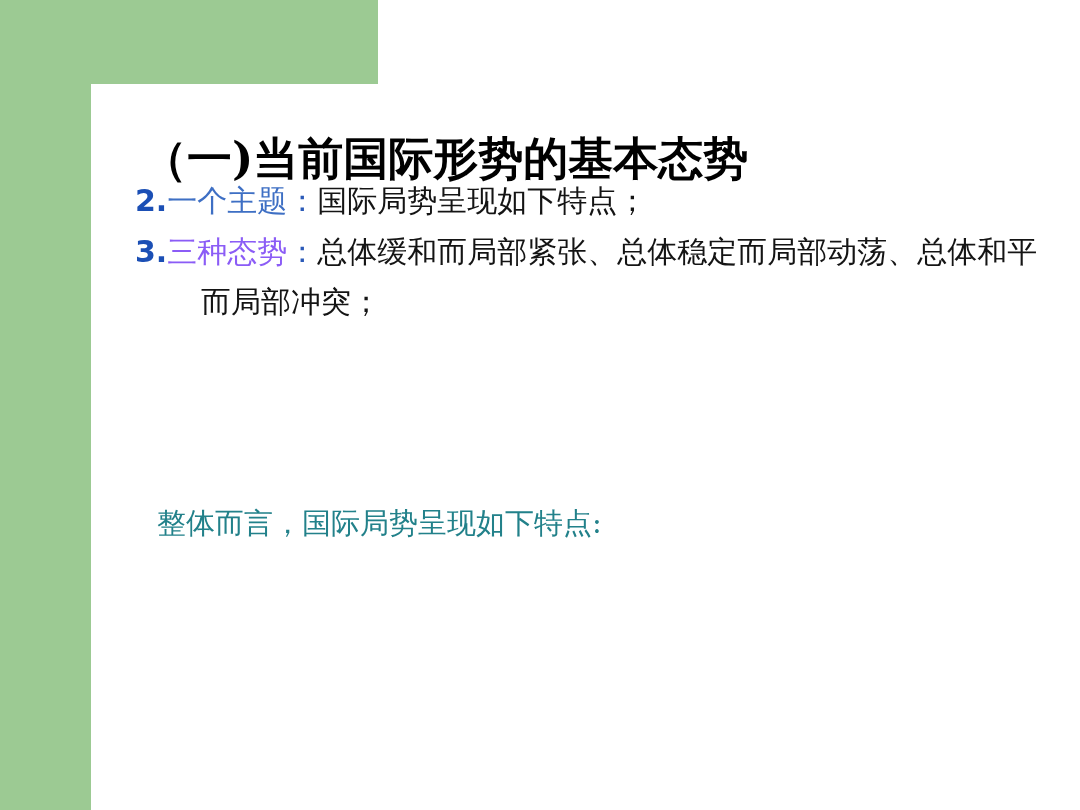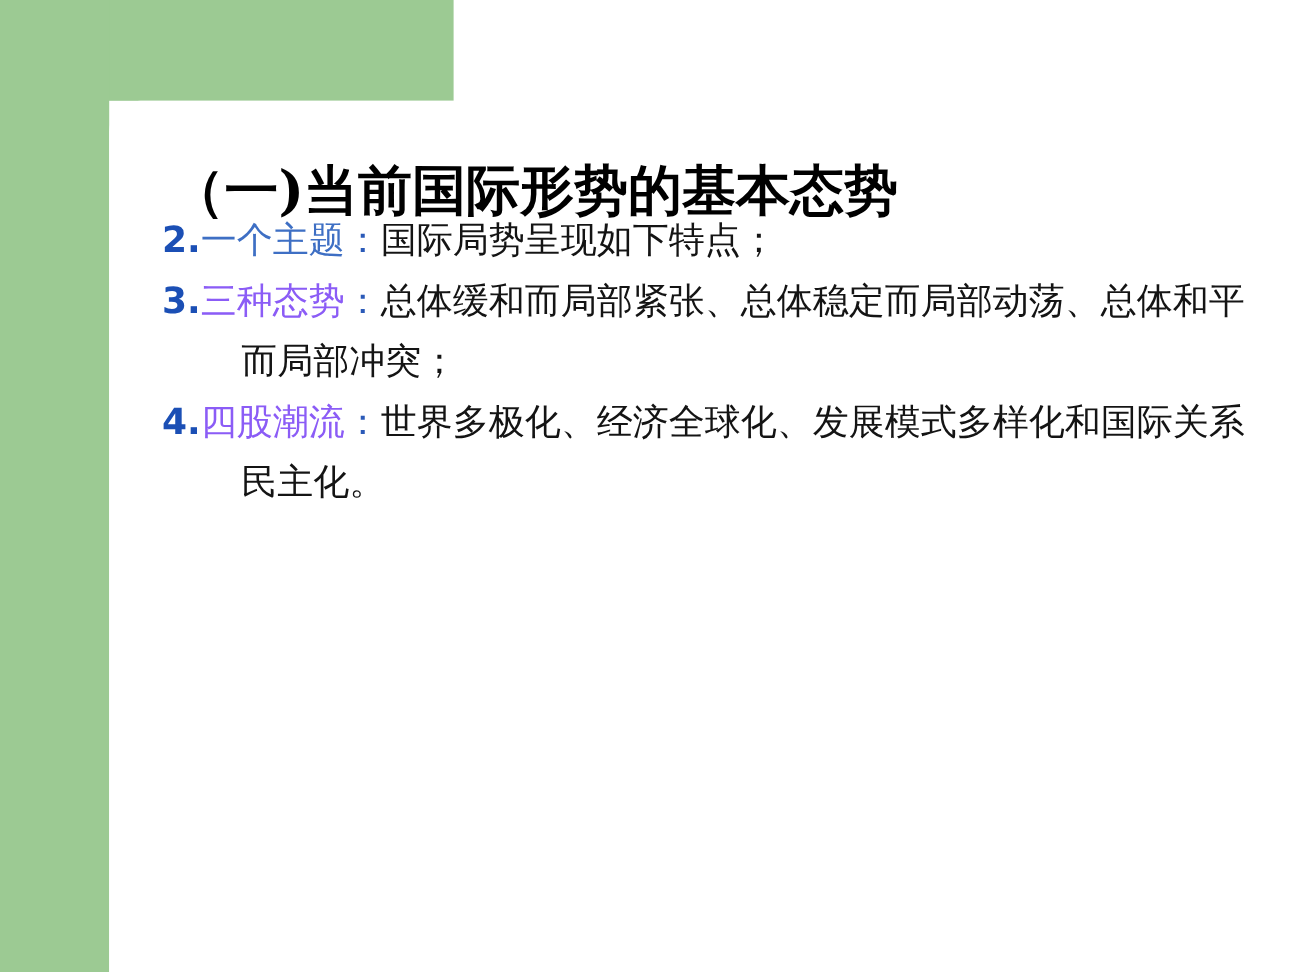--- a/index.html
+++ b/index.html
@@ -127,21 +127,19 @@
 
 
       <p class="bullet">
         <span class="num">2.</span><span class="label">一个主题</span><span class="sep">：</span><span class="body">国际局势呈现如下特点；</span>
       </p>
 
       <p class="bullet">
         <span class="num">3.</span><span class="label-strong">三种态势</span><span class="sep">：</span><span class="body">总体缓和而局部紧张、总体稳定而局部动荡、总体和平而局部冲突；</span>
       </p>
 
-      <p class="bullet">
-        <span class="num">4.</span><span class="label-strong">四股潮流</span><span class="sep">：</span><span class="body">世界多极化、经济全球化、发展模式多样化和国际关系民主化。</span>
-      </p>
 
     </div>
 
+    <p class="closing-note">整体而言，国际局势呈现如下特点:</p>
 
   </div>
 </div>
 
 </body></html>

